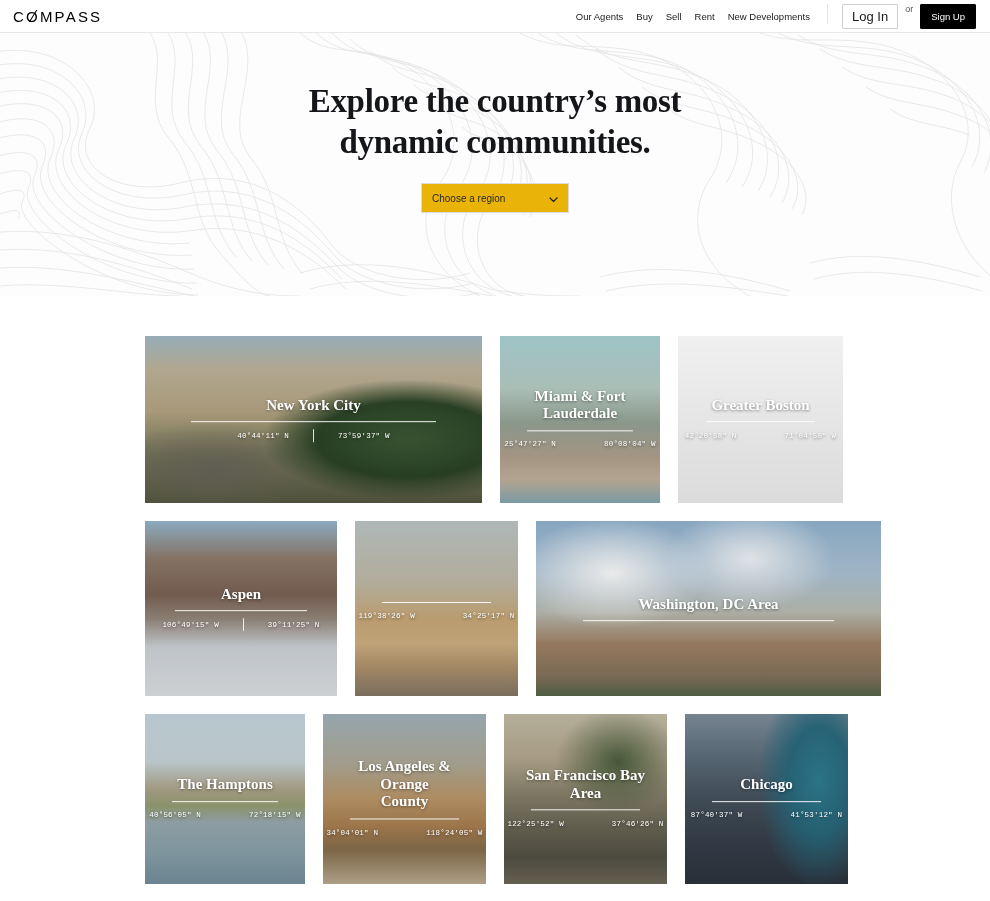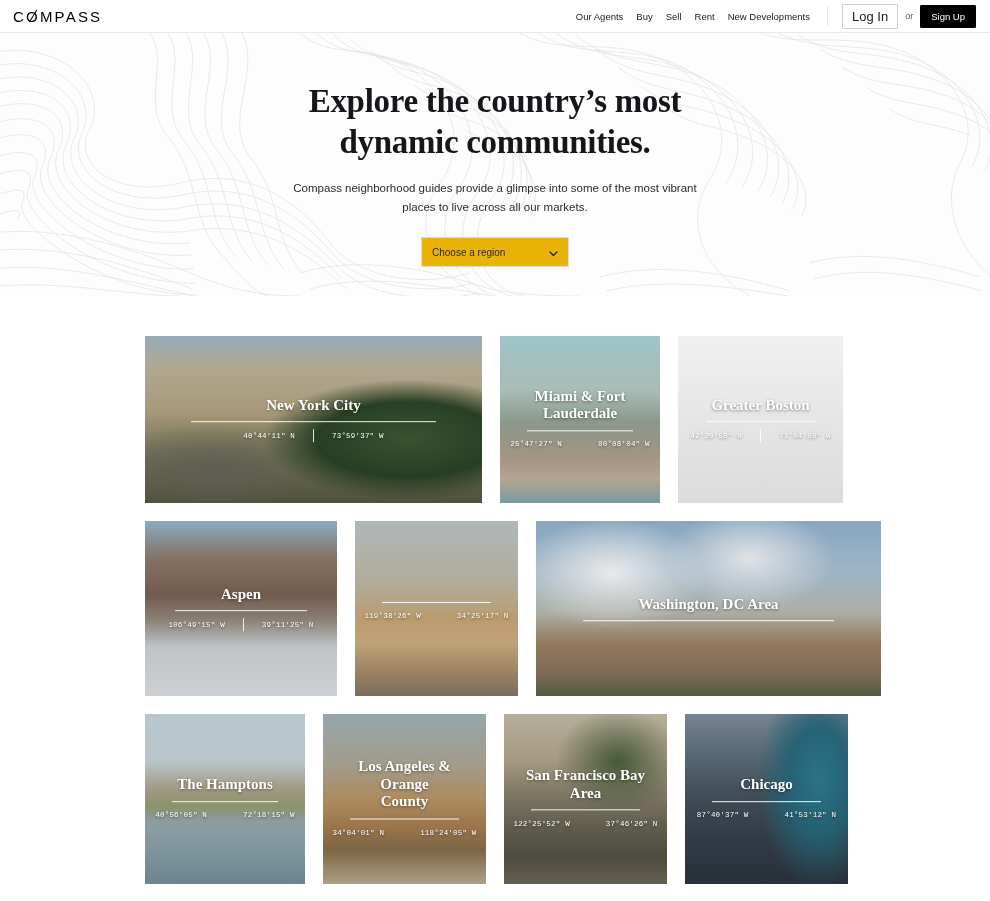--- a/index.html
+++ b/index.html
@@ -27,21 +27,21 @@
   }
   .logo .slash-o {
     position: relative; display: inline-block;
   }
   .logo .slash-o::after {
     content: ""; position: absolute;
     left: 50%; top: 8%; bottom: 8%;
     width: 1px; background: #000;
     transform: translateX(-50%) rotate(32deg);
   }
-  .nav { margin-left: auto; display: flex; align-items: center; }
+  .nav { margin-left: auto; display: flex; }
   .nav-links { display: flex; align-items: center; gap: 13px; margin-right: 17px; }
   .nav-link {
     font-size: 9.5px; color: #1a1a1a; text-decoration: none;
     white-space: nowrap; cursor: pointer;
   }
   .divider-v { width: 1px; height: 20px; background: #e5e5e5; margin-right: 14px; }
   .btn-login {
     font-size: 13px; color: #1a1a1a;
     border: 1px solid #cfcfcf; background: #fff;
     padding: 4px 9px; cursor: pointer; border-radius: 1px;
@@ -135,21 +135,21 @@
     text-shadow: 0 1px 3px rgba(0,0,0,0.45);
   }
   .card-rule {
     height: 1px; background: rgba(255,255,255,0.92);
     margin: 7px auto 0 auto;
     width: 78%;
   }
   .coords {
     display: flex; align-items: center; justify-content: center;
     margin-top: 7px;
-    gap: 18px;
+    gap: 24px;
   }
   .coord {
     font-family: "Liberation Mono", monospace;
     font-size: 7.5px; color: #fff; letter-spacing: 0.2px;
     text-shadow: 0 1px 3px rgba(0,0,0,0.5);
     white-space: nowrap;
   }
   .coord-sep { width: 1px; height: 13px; background: rgba(255,255,255,0.85); }
 
   .row1 .c1 { width: 337px; height: 167px; }
@@ -250,24 +250,20 @@
       <path d="M810,230 C860,216 920,226 980,244"></path>
       <path d="M814,246 C864,232 924,242 982,258"></path>
     </g>
   </svg>
 
   <div class="hero-inner">
     <h1 class="hero-title">
       <span>Explore the country’s most</span><br>
       <span>dynamic communities.</span>
     </h1>
-    <p class="hero-sub">
-      <span>Compass neighborhood guides provide a glimpse into some of the most vibrant</span>
-      <span>places to live across all our markets.</span>
-    </p>
 
     <div class="region-select-wrap">
       <div class="region-select">
         <span class="label">Choose a region</span>
         <span class="chev">
           <svg width="9" height="6" viewBox="0 0 9 6" fill="none" aria-hidden="true">
             <path d="M1 1L4.5 4.5L8 1" stroke="#222" stroke-width="1.2" stroke-linecap="round" stroke-linejoin="round"></path>
           </svg>
         </span>
       </div>

